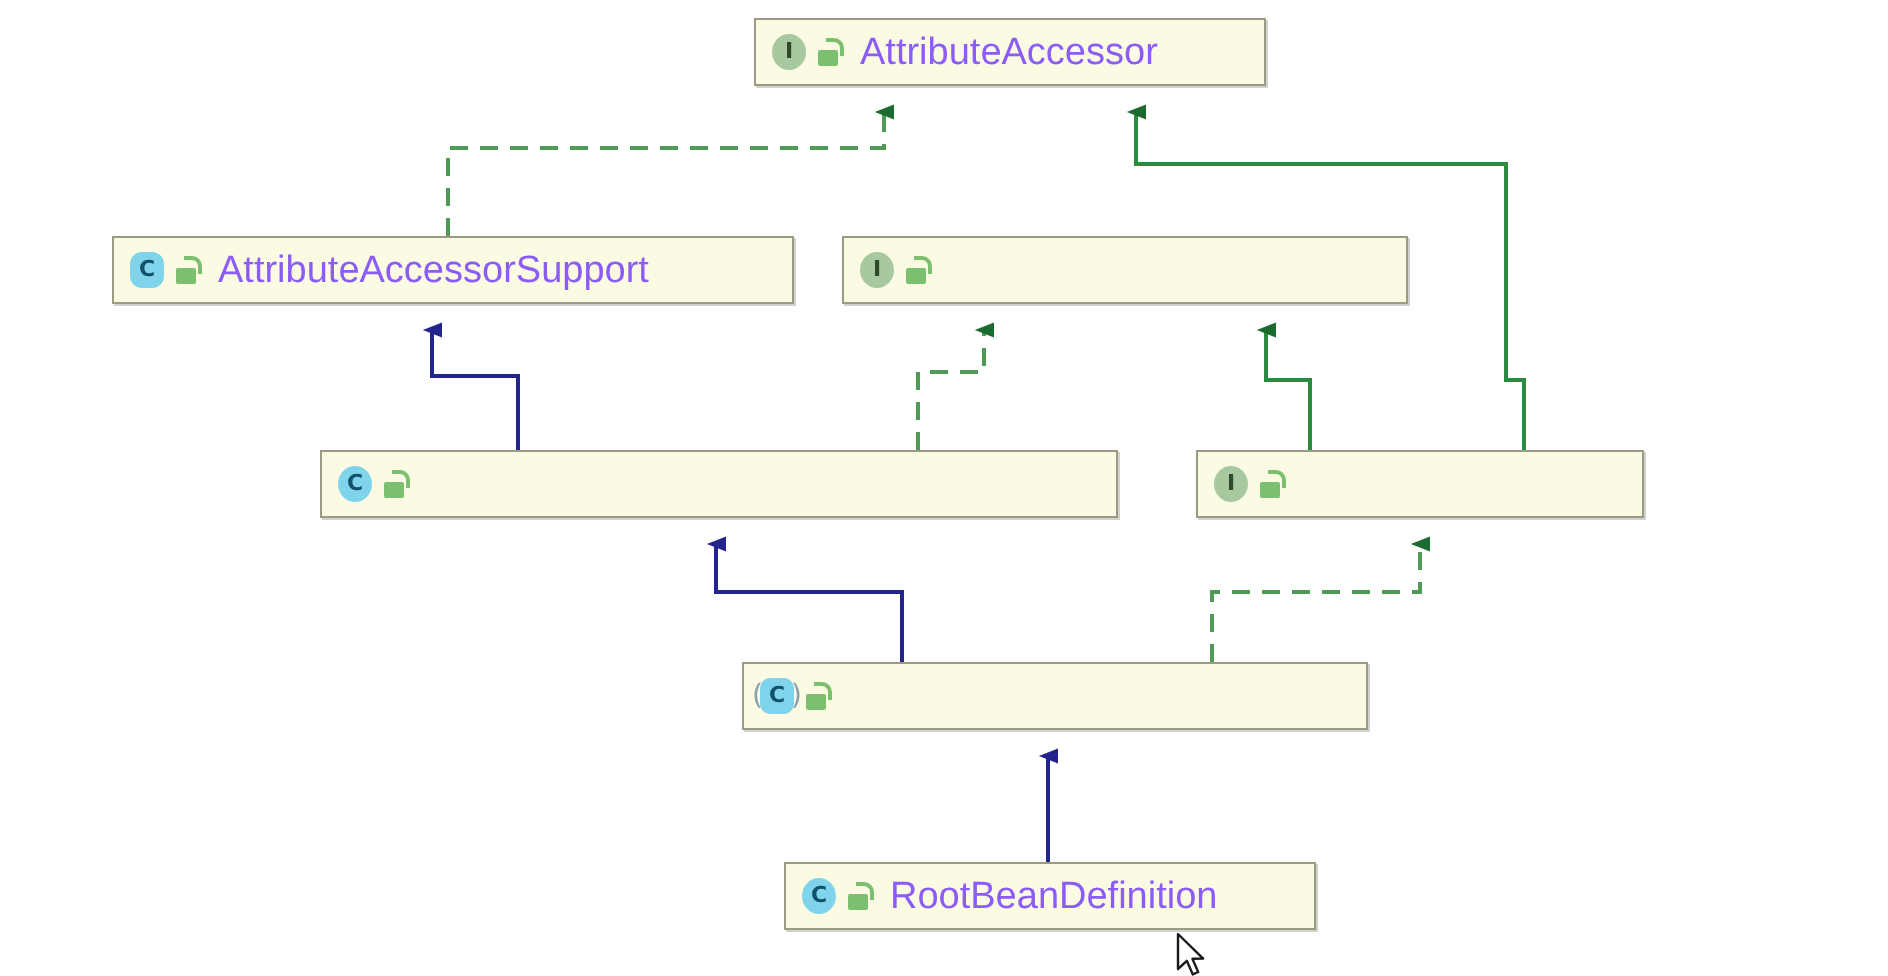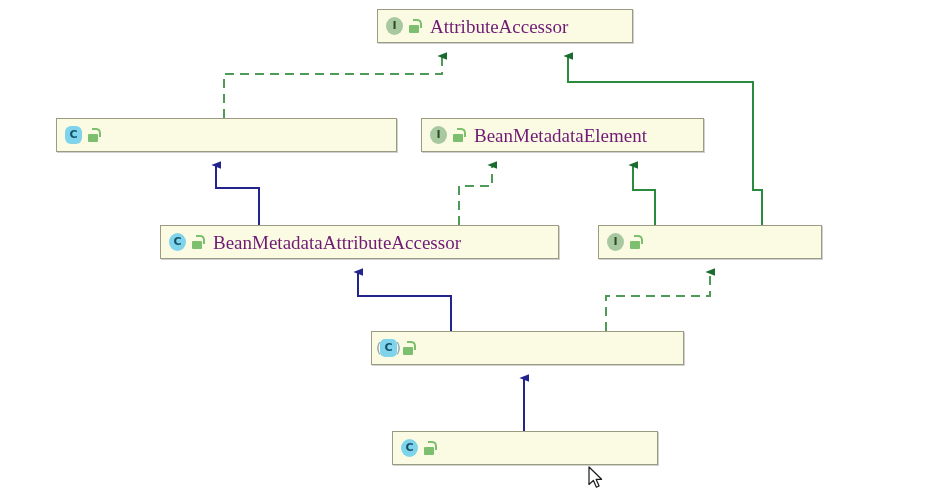--- a/index.html
+++ b/index.html
@@ -34,23 +34,23 @@
     background: #fbfbe4;
     border: 1px solid #9b9b82;
     box-shadow: 1px 1px 0 rgba(0,0,0,0.18);
     display: flex;
     align-items: center;
     height: 34px;
     padding: 0 9px 0 7px;
     white-space: nowrap;
   }
   .node-label {
-    font-family: Liberation Serif, serif;
+    font-family: Liberation Sans, sans-serif;
     font-size: 19px;
-    color: #701a75;
+    color: #8b5cf6;
     letter-spacing: 0px;
     margin-left: 9px;
     line-height: 1;
   }
   
   .kind-icon {
     position: relative;
     width: 19px;
     height: 19px;
     flex: 0 0 19px;
@@ -188,42 +188,41 @@
   </div>
 
   <div class="node" id="node-1" style="left: 56px; top: 118px; width: 341px;">
     <span class="kind-icon kind-class">
         <span class="disc">C</span>
       </span>
     <span class="vis-icon">
         <span class="shackle"></span>
         <span class="body"></span>
       </span>
+    <span class="node-label">AttributeAccessorSupport</span>
   </div>
 
   <div class="node" id="node-2" style="left: 421px; top: 118px; width: 283px;">
     <span class="kind-icon kind-interface">
         <span class="disc">I</span>
       </span>
     <span class="vis-icon">
         <span class="shackle"></span>
         <span class="body"></span>
       </span>
-    <span class="node-label">BeanMetadataElement</span>
   </div>
 
   <div class="node" id="node-3" style="left: 160px; top: 225px; width: 399px;">
     <span class="kind-icon kind-class-round">
         <span class="disc">C</span>
       </span>
     <span class="vis-icon">
         <span class="shackle"></span>
         <span class="body"></span>
       </span>
-    <span class="node-label">BeanMetadataAttributeAccessor</span>
   </div>
 
   <div class="node" id="node-4" style="left: 598px; top: 225px; width: 224px;">
     <span class="kind-icon kind-interface">
         <span class="disc">I</span>
       </span>
     <span class="vis-icon">
         <span class="shackle"></span>
         <span class="body"></span>
       </span>
@@ -240,19 +239,20 @@
   </div>
 
   <div class="node" id="node-6" style="left: 392px; top: 431px; width: 266px;">
     <span class="kind-icon kind-class-round">
         <span class="disc">C</span>
       </span>
     <span class="vis-icon">
         <span class="shackle"></span>
         <span class="body"></span>
       </span>
+    <span class="node-label">RootBeanDefinition</span>
   </div>
 
   <svg id="mouse-cursor" width="16" height="24" viewBox="0 0 16 24" xmlns="http://www.w3.org/2000/svg" style="left: 588px; top: 466px;">
     <path d="M 1 1 L 1 18.5 L 5.4 14.4 L 8.4 21.2 L 11.1 20.0 L 8.2 13.4 L 13.6 13.3 Z" fill="#ffffff" stroke="#1a1a1a" stroke-width="1.2" stroke-linejoin="round"></path>
   </svg>
 
 </div>
 
 </body></html>

